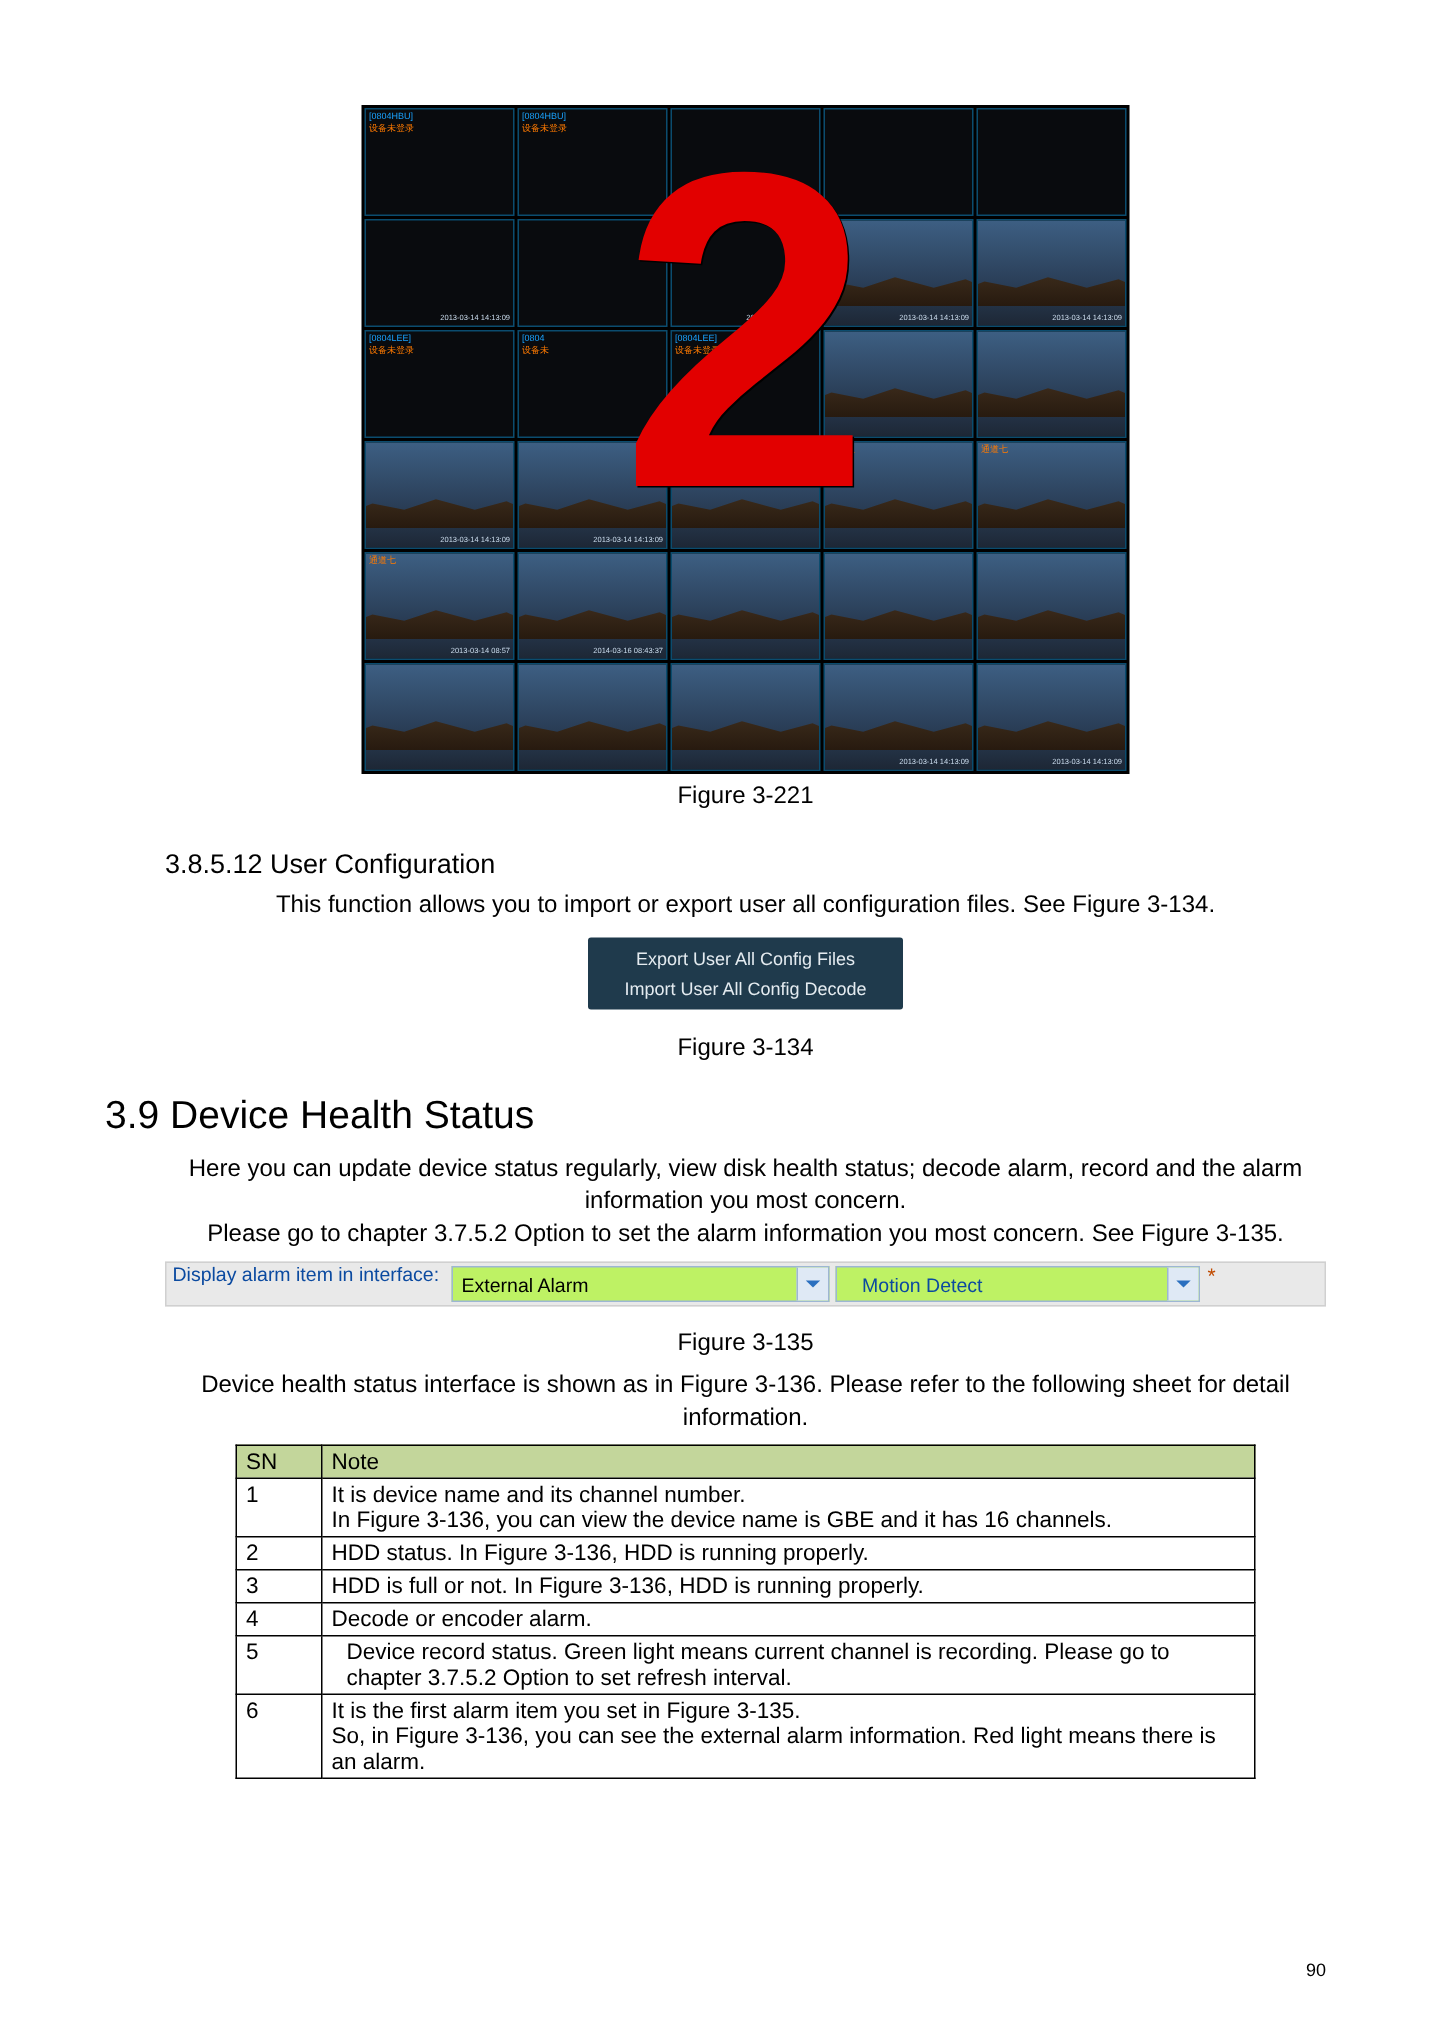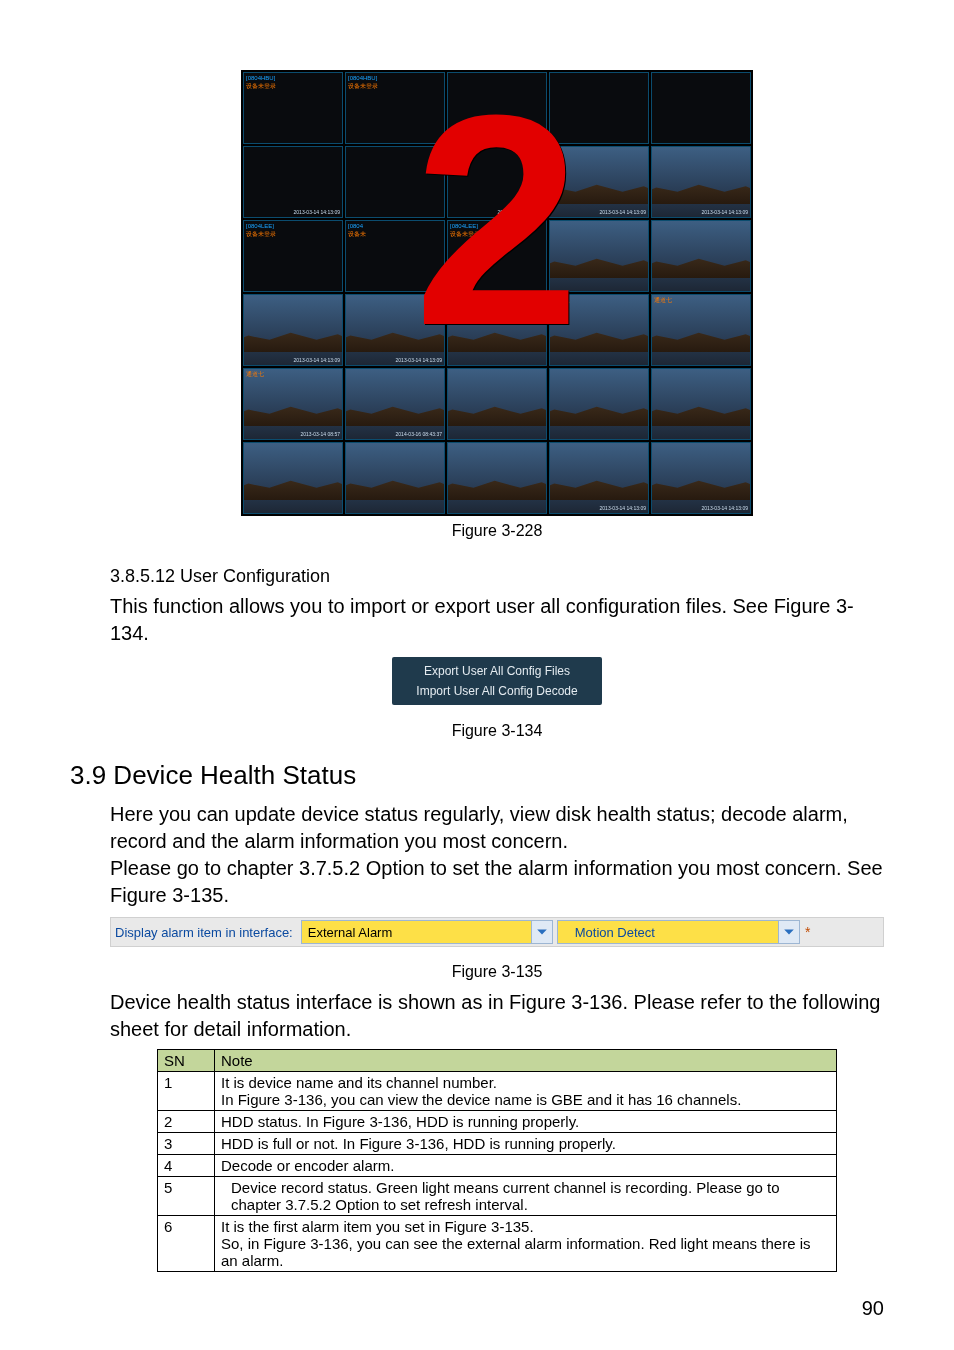--- a/index.html
+++ b/index.html
@@ -52,53 +52,53 @@
   .video-wall .big-two {
     position: absolute; left: 50%; top: 0; transform: translateX(-50%);
     font-size: 300px; line-height: 300px; font-weight: 900; color: #e20000;
     font-family: Arial, sans-serif; z-index: 3; pointer-events: none;
     text-shadow: 1px 1px 0 #000;
   }
   .caption { text-align: center; margin-top: 6px; font-size: 16px; }
 
   
   .h-num { font-size: 18px; margin: 26px 0 6px; }
-  .body { font-size: 20px; line-height: 1.35; }
+  .body { font-size: 16px; line-height: 1.35; text-align: center; }
 
   
   .cfg-box { margin: 10px auto 17px; width: 210px; background: #1f3a4c; border-radius: 2px; padding: 4px 0; }
   .cfg-box div { color: #e4ebf0; font-size: 12px; text-align: center; padding: 3px 0; }
 
   .h3-9 { font-size: 26px; font-weight: 400; margin: 20px 0 10px; }
   .indent { margin-left: -40px; } 
 
   
   .alarm-row {
-    display: flex; align-items: center; background: #e9e9e9; height: 28px;
+    display: flex; align-items: flex-start; background: #e9e9e9; height: 28px;
     border: 1px solid #d0d0d0; margin-top: 8px;
   }
   .alarm-row .label { color: #0b4aa0; font-size: 13px; display: flex; align-items: center; padding: 0 6px 0 4px; }
-  .alarm-row .field { background: #fde047; border: 1px solid #9db6d3; margin: 2px 0 2px 2px; height: 22px; display: flex; align-items: center; }
+  .alarm-row .field { background: #bef264; border: 1px solid #9db6d3; margin: 2px 0 2px 2px; height: 22px; display: flex; align-items: center; }
   .alarm-row .field .txt { font-size: 13px; padding: 0 6px; flex: 1; }
   .alarm-row .field.dd1 { width: 250px; }
   .alarm-row .field.dd2 { width: 230px; padding-left: 11px; }
   .alarm-row .dd-btn {
     width: 20px; height: 100%; background: #dfe9f5; border-left: 1px solid #9db6d3;
     display: flex; align-items: center; justify-content: center;
   }
   .alarm-row .dd-btn svg { width: 12px; height: 12px; fill: #2a6fbf; }
   .alarm-row .star { width: 16px; display: flex; align-items: center; justify-content: center; color: #c14b00; font-size: 14px; }
 
   
   table.sheet { border-collapse: collapse; margin: 6px auto 0; width: 680px; }
   table.sheet th, table.sheet td { border: 1px solid #000; font-size: 15px; padding: 2px 6px; vertical-align: top; text-align: left; }
   table.sheet th { background: #c3d69b; font-weight: 400; }
   table.sheet td.sn { width: 44px; }
 
-  .page-num { position: absolute; right: 70px; bottom: 30px; font-size: 20px; }
+  .page-num { position: absolute; right: 70px; bottom: 30px; font-size: 12px; }
 </style>
 </head>
 <body>
 
 <div class="page">
 
   <div class="wall-wrap">
     <div class="video-wall">
       <div class="big-two">2</div>
       <div class="grid">
@@ -172,21 +172,21 @@
         <div class="cell sky land"></div>
         <div class="cell sky land"></div>
         <div class="cell sky land">
             <span class="ts">2013-03-14 14:13:09</span>
           </div>
         <div class="cell sky land">
             <span class="ts">2013-03-14 14:13:09</span>
           </div>
       </div>
     </div>
-    <div class="caption">Figure 3-228</div>
+    <div class="caption">Figure 3-221</div>
   </div>
 
   <div class="h-num">3.8.5.12   User Configuration</div>
   <div class="body">This function allows you to import or export user all configuration files. See Figure 3-134.</div>
   <div class="cfg-box">
     <div>Export User All Config Files</div>
     <div>Import User All Config Decode</div>
   </div>
   <div class="caption" style="margin-top:14px">Figure 3-134</div>
 

